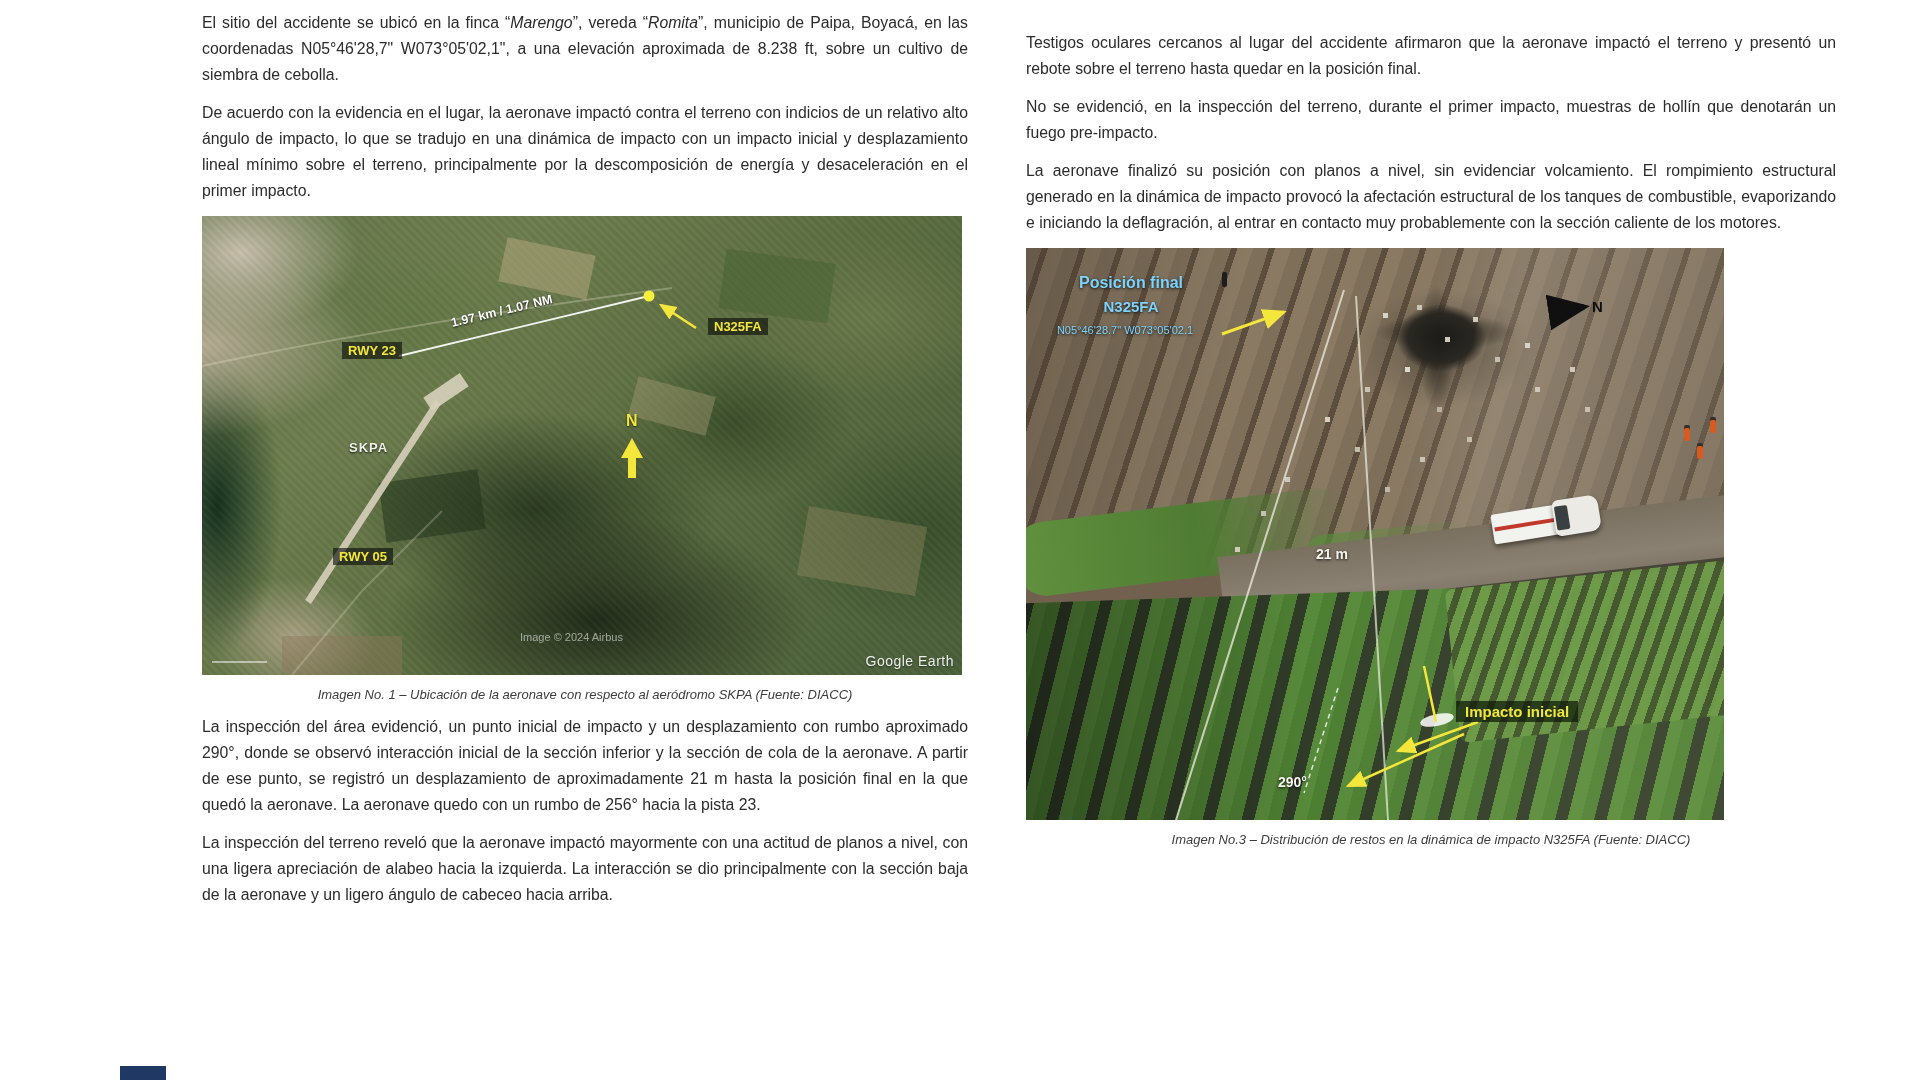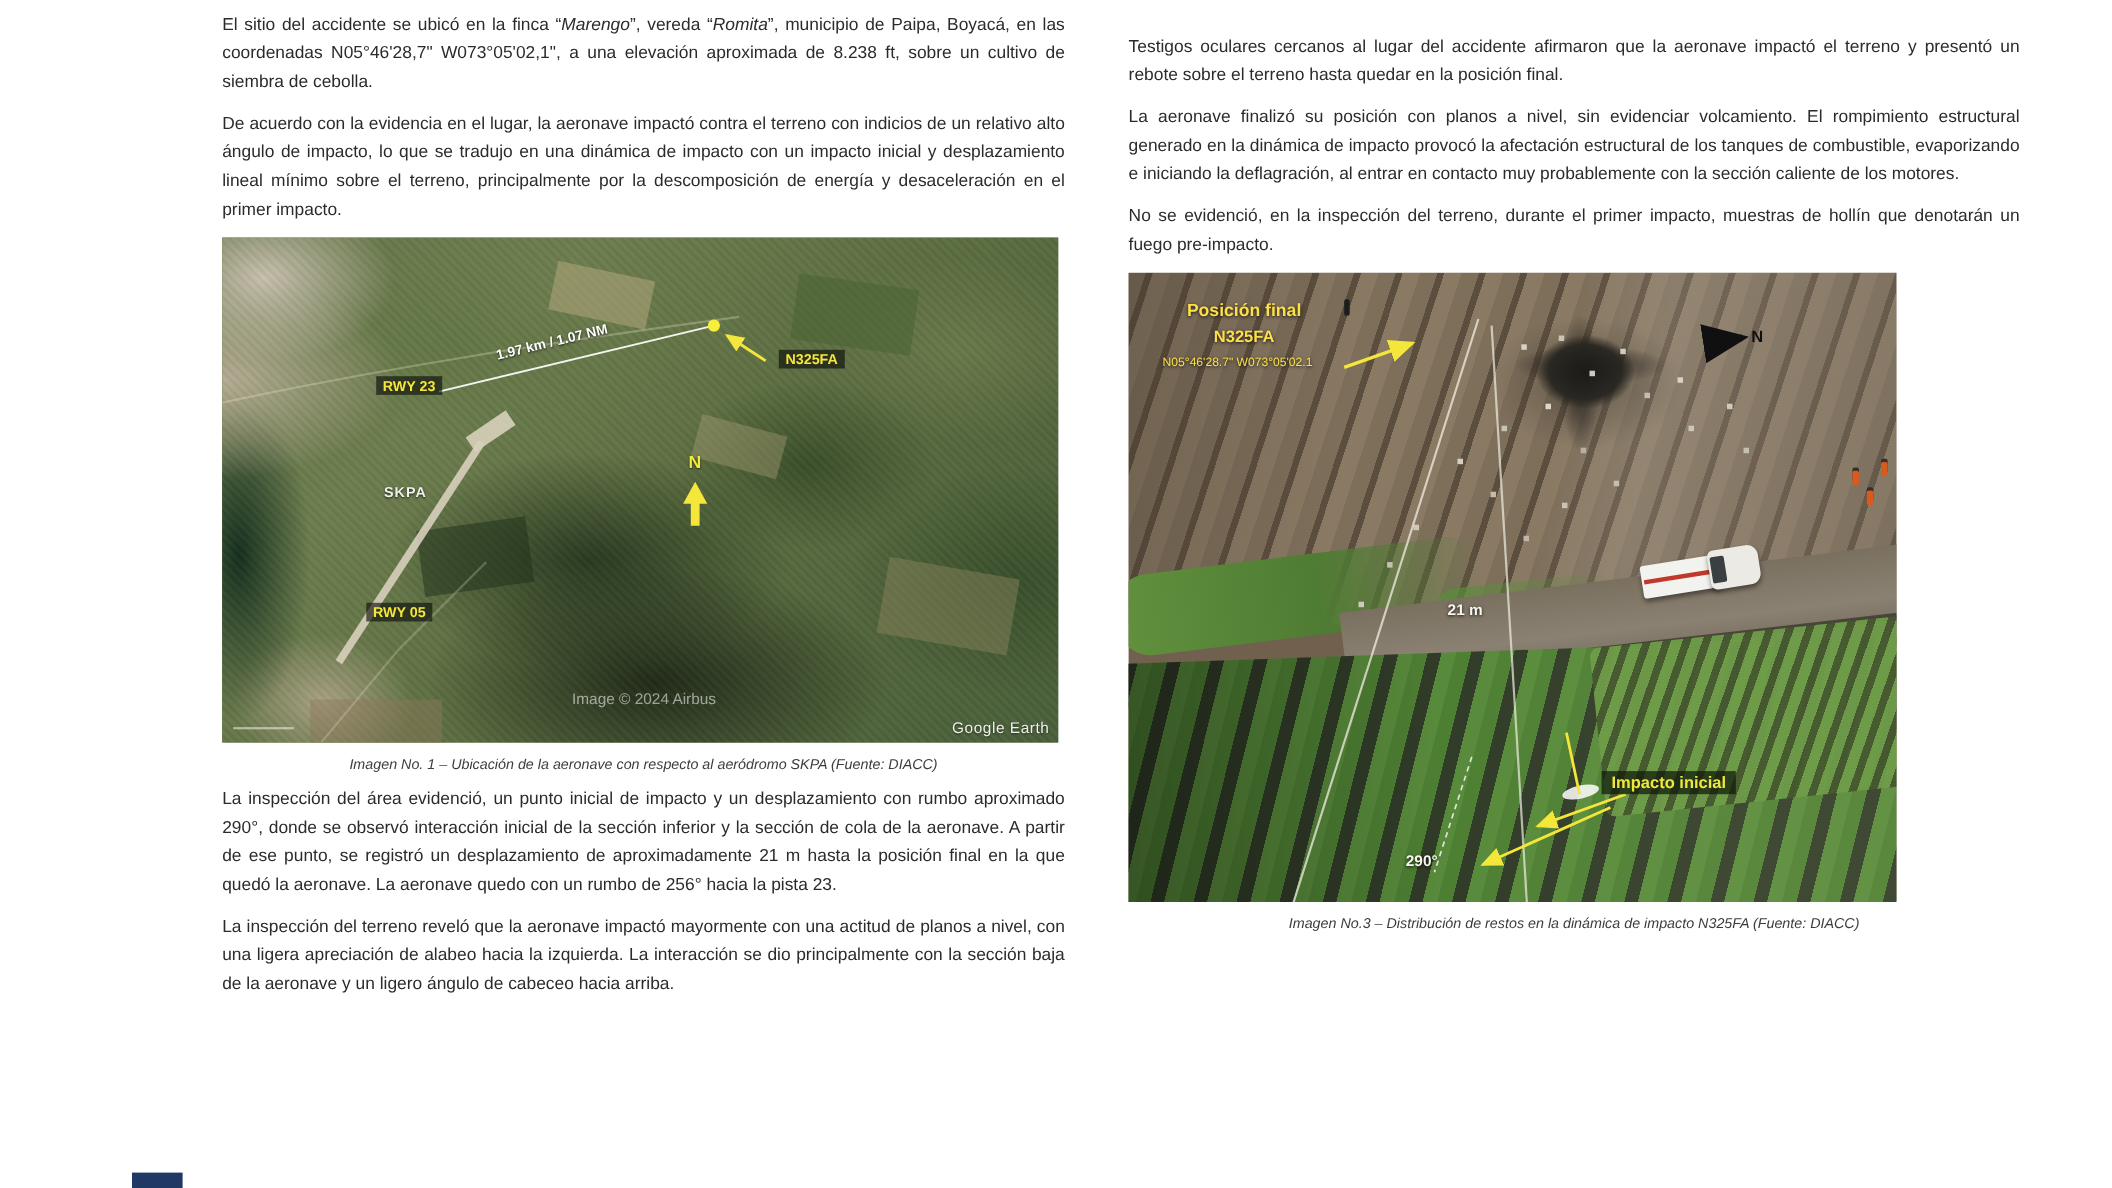--- a/index.html
+++ b/index.html
@@ -37,21 +37,21 @@
       radial-gradient(ellipse 190px 120px at 28% 22%,rgba(96,116,66,.7),    rgba(96,116,66,0) 70%),
       linear-gradient(135deg,#64764a 0%,#6d7d4e 28%,#5c6e41 55%,#51643c 80%,#49603a 100%);
   }
   .parcel{position:absolute;}
   .map-svg{position:absolute;left:0;top:0;}
   .map-box{position:absolute;background:rgba(10,12,8,.62);color:#f4e63a;font-weight:bold;font-size:13px;padding:1px 6px;white-space:nowrap;}
   .map-skpa{position:absolute;color:#f0f0ea;font-size:13px;letter-spacing:1px;font-weight:bold;text-shadow:0 1px 2px rgba(0,0,0,.8);}
   .map-dist{position:absolute;color:#ffffff;font-size:12.5px;font-weight:bold;transform:rotate(-13.5deg);text-shadow:0 1px 2px rgba(0,0,0,.8);white-space:nowrap;}
   .map-n{position:absolute;color:#f4e63a;font-size:16px;font-weight:bold;text-shadow:0 1px 2px rgba(0,0,0,.7);}
   .map-ge{position:absolute;right:8px;bottom:6px;color:#fff;font-size:14px;opacity:.9;letter-spacing:.5px;text-shadow:0 1px 2px rgba(0,0,0,.6);}
-  .map-credit{position:absolute;left:318px;bottom:32px;color:rgba(255,255,255,.55);font-size:14px;}
+  .map-credit{position:absolute;left:318px;bottom:32px;color:rgba(255,255,255,.55);font-size:11px;}
 
   
   .photo{position:relative;width:698px;height:572px;margin:4px 0 0 0;overflow:hidden;background:#70604d;}
   .furrows{position:absolute;left:0;top:0;right:0;height:56%;
     background:repeating-linear-gradient(108deg,#7e6f5b 0 15px,#5c4e3e 15px 21px,#8a7a64 21px 36px);}
   .furrows::after{content:"";position:absolute;inset:0;
     background:linear-gradient(100deg, rgba(60,50,40,.35) 0%, rgba(0,0,0,0) 30%, rgba(0,0,0,0) 55%, rgba(170,160,145,.3) 66%, rgba(120,112,100,.28) 100%);}
   .grass-band{position:absolute;left:-12px;top:45%;width:48%;height:13%;
     background:linear-gradient(90deg,#61913e 0%,#4f7c33 55%,rgba(79,124,51,0) 100%);
     transform:rotate(-7deg);border-radius:30px;}
@@ -84,21 +84,21 @@
       442px 190px 0 1px #c4beb0, 360px 240px 0 1px #bdb7a9, 395px 210px 0 1px #cac4b6,
       545px 120px 0 1px #d0cabc, 560px 160px 0 1px #c6c0b2;}
   .truck{position:absolute;left:466px;top:252px;width:112px;height:42px;transform:rotate(-9deg);}
   .truck .bed{position:absolute;left:0;top:6px;width:70px;height:30px;background:#f2f2ee;border-radius:3px;box-shadow:0 3px 5px rgba(0,0,0,.45);}
   .truck .cab{position:absolute;left:62px;top:2px;width:46px;height:36px;background:#eceae4;border-radius:6px 10px 10px 6px;box-shadow:0 3px 5px rgba(0,0,0,.45);}
   .truck .glass{position:absolute;left:64px;top:8px;width:13px;height:24px;background:#3a3f42;border-radius:2px;}
   .truck .stripe{position:absolute;left:2px;top:19px;width:66px;height:4px;background:#c0392b;}
   .figure{position:absolute;width:5px;height:15px;background:#1d1d1d;border-radius:2px;}
   .ff{position:absolute;width:6px;height:13px;background:#d85a1e;border-radius:2px;box-shadow:0 -3px 0 0 #33302c;}
   .glint{position:absolute;left:394px;top:466px;width:34px;height:12px;background:rgba(255,255,255,.85);border-radius:50%;transform:rotate(-12deg);}
-  .ph-label{position:absolute;color:#fde047;font-weight:bold;text-shadow:0 1px 3px rgba(0,0,0,.85);white-space:nowrap;}
+  .ph-label{position:absolute;color:#7dd3fc;font-weight:bold;text-shadow:0 1px 3px rgba(0,0,0,.85);white-space:nowrap;}
   .ph-box{position:absolute;background:rgba(15,25,8,.72);color:#f0e63c;font-size:15px;font-weight:bold;padding:2px 9px;white-space:nowrap;}
   .ph-white{position:absolute;color:#f6f4ec;font-weight:bold;text-shadow:0 1px 3px rgba(0,0,0,.85);white-space:nowrap;}
   .ph-n{position:absolute;color:#101010;font-size:15px;font-weight:bold;white-space:nowrap;}
   .photo-svg{position:absolute;left:0;top:0;}
 
   .footer-bar{position:absolute;left:120px;top:1066px;width:46px;height:14px;background:#1F3864;}
 </style>
 </head>
 <body>
 
@@ -149,23 +149,23 @@
 
   <p class="body">La inspección del área evidenció, un punto inicial de impacto y un desplazamiento con rumbo aproximado 290°, donde se observó interacción inicial de la sección inferior y la sección de cola de la aeronave. A partir de ese punto, se registró un desplazamiento de aproximadamente 21 m hasta la posición final en la que quedó la aeronave. La aeronave quedo con un rumbo de 256° hacia la pista 23.</p>
 
   <p class="body">La inspección del terreno reveló que la aeronave impactó mayormente con una actitud de planos a nivel, con una ligera apreciación de alabeo hacia la izquierda. La interacción se dio principalmente con la sección baja de la aeronave y un ligero ángulo de cabeceo hacia arriba.</p>
 </div>
 
 <div class="col col-right">
 
   <p class="body">Testigos oculares cercanos al lugar del accidente afirmaron que la aeronave impactó el terreno y presentó un rebote sobre el terreno hasta quedar en la posición final.</p>
 
+  <p class="body">No se evidenció, en la inspección del terreno, durante el primer impacto, muestras de hollín que denotarán un fuego pre-impacto.</p>
+
   <p class="body">La aeronave finalizó su posición con planos a nivel, sin evidenciar volcamiento. El rompimiento estructural generado en la dinámica de impacto provocó la afectación estructural de los tanques de combustible, evaporizando e iniciando la deflagración, al entrar en contacto muy probablemente con la sección caliente de los motores.</p>
-
-  <p class="body">No se evidenció, en la inspección del terreno, durante el primer impacto, muestras de hollín que denotarán un fuego pre-impacto.</p>
 
   <div class="photo">
     <div class="furrows"></div>
     <div class="grass-band"></div>
     <div class="grass-band2"></div>
     <div class="road"></div>
     <div class="ditch"></div>
     <div class="crops"></div>
     <div class="crops-right"></div>
     <div class="wreck"></div>

